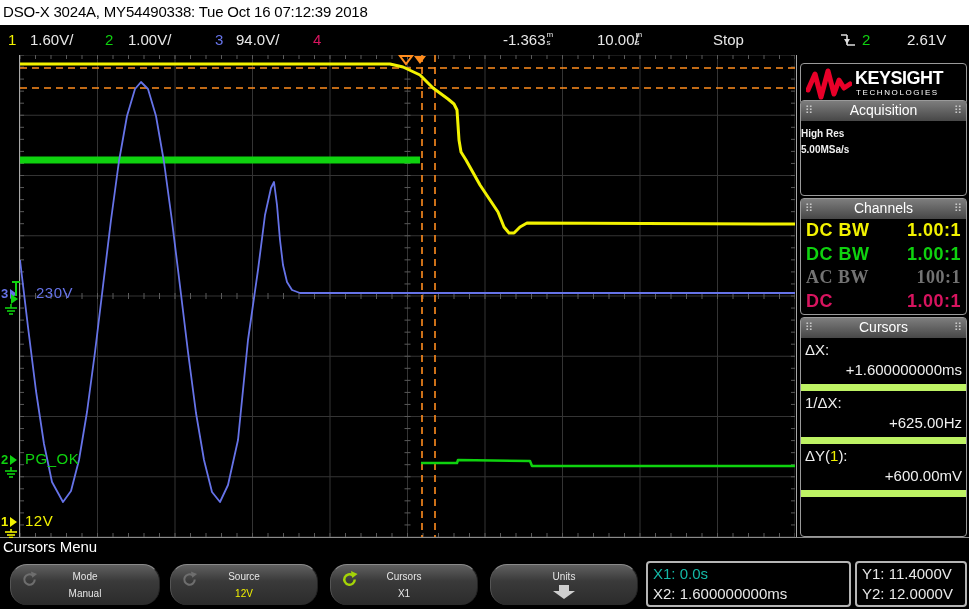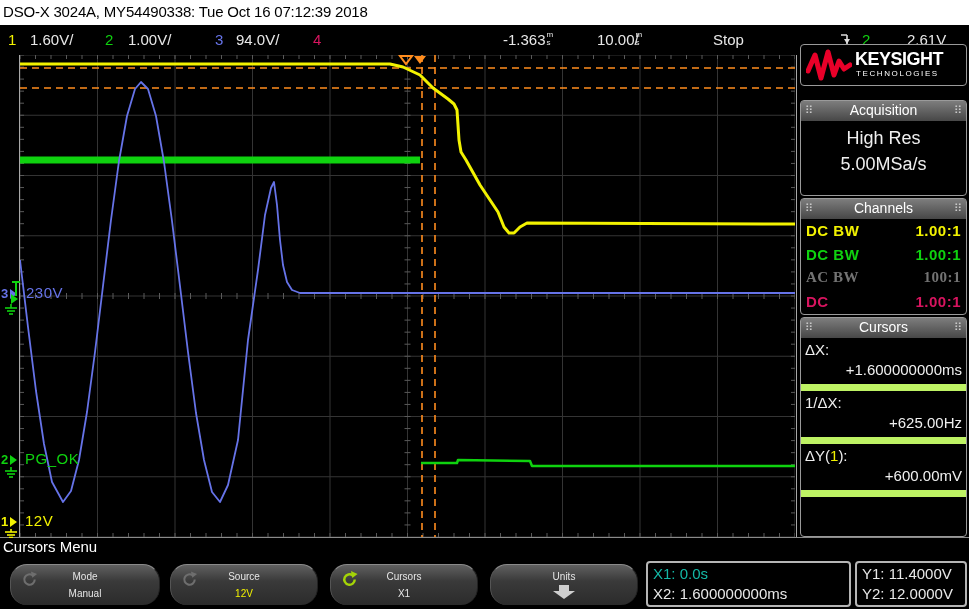--- a/index.html
+++ b/index.html
@@ -19,23 +19,23 @@
   .wavelabel{font-size:15px;letter-spacing:0.5px;}
   .chnum{font-size:13px;font-weight:bold;}
   .tri-right{width:0;height:0;border-top:5px solid transparent;border-bottom:5px solid transparent;}
   
   .panel{left:800px;width:167px;border:1px solid #9a9a9a;border-radius:4px;
          background:#000;box-sizing:border-box;color:#efefef;}
   .panel-header{height:20px;background:linear-gradient(#7d7d7d,#474747);color:#fff;
                 text-align:center;font-size:14px;line-height:19px;position:relative;}
   .grip{position:absolute;top:2px;font-family:"DejaVu Sans",sans-serif;font-size:11px;color:#c9c9c9;line-height:15px;}
   .grip.l{left:4px;} .grip.r{right:4px;}
-  .centered{width:100%;text-align:center;font-size:18px;}
+  .centered{width:100%;text-align:left;font-size:10px;font-weight:bold;}
   .chrow{display:flex;justify-content:space-between;align-items:center;height:23.5px;
-         padding:0 5px;font-size:15px;font-weight:bold;letter-spacing:0.5px;}
+         padding:0 5px;font-size:18px;font-weight:bold;letter-spacing:0.5px;}
   .citem{border-bottom:7px solid #bef264;height:46px;}
   .citem .clabel{font-size:15px;padding:3px 0 0 4px;}
   .citem .cvalue{font-size:15px;text-align:right;padding:3px 4px 0 0;}
   
   .menutitle{left:3px;top:538px;color:#fff;font-size:15px;}
   .softkey{top:564px;height:41px;border-radius:17px;box-sizing:border-box;
            background:linear-gradient(#606060,#3a3a3a 40%,#2b2b2b);
            border-top:1px solid #8a8a8a;border-left:1px solid #555;border-right:1px solid #222;
            color:#e6e6e6;font-size:10px;text-align:center;cursor:pointer;}
   .softkey .l1{margin-top:3px;line-height:17px;}
@@ -387,21 +387,21 @@
       <polyline points="0,105 400,105" fill="none" stroke="#0fd20f" stroke-width="7" stroke-linejoin="round"></polyline>
       <polyline points="0,205 8,272 16,336 24,389 32,427 43,447 51,436 59,405 67,357 75,297 83,231 91,165 99,106 107,61 115,34 121,27 128,34 136,61 144,107 152,166 160,231 168,297 176,358 184,405 192,437 200,447 208,430 218,385 228,285 238,215 245,160 251,133 254,127 257,150 260,185 263,210 267,227 272,235 280,238 775,238" fill="none" stroke="#6673e8" stroke-width="1.8" stroke-linejoin="round"></polyline>
       <polyline points="401,408 437,408 438,405 510,406 512,411 775,411" fill="none" stroke="#0fd20f" stroke-width="2.5" stroke-linejoin="round"></polyline>
       <polyline points="0,9 370,9 383,12 400,20 413,33 428,44 434,49 437,55 439,85 441,97 446,105 460,130 478,157 484,172 489,178 494,178 500,172 507,168 775,169" fill="none" stroke="#f2f200" stroke-width="3" stroke-linejoin="round"></polyline>
     </svg>
 
   <div class="abs vline" style="left:19px;top:55px;height:482px"></div>
   <div class="abs vline" style="left:796px;top:55px;height:482px"></div>
   <div class="abs hline" style="left:0;top:537px;width:969px"></div>
 
-  <div class="abs wavelabel" style="left: 26px; top: 284px; color: rgb(102, 115, 232);">230V</div>
+  <div class="abs wavelabel" style="left: 36px; top: 284px; color: rgb(102, 115, 232);">230V</div>
   <div class="abs wavelabel" style="left: 25px; top: 450px; color: rgb(15, 210, 15);">PG_OK</div>
   <div class="abs wavelabel" style="left: 25px; top: 512px; color: rgb(242, 242, 0);">12V</div>
 
   <div class="abs chnum" style="left: 1px; top: 286px; color: rgb(102, 115, 232);">3</div>
   <div class="abs tri-right" style="left:10px;top:289px;border-left:7px solid #6673e8"></div>
   <div class="abs" style="left:12px;top:281px;width:8px;height:2px;background:#0fd20f"></div>
   <div class="abs" style="left:15px;top:281px;width:2px;height:15px;background:#0fd20f"></div>
   <div class="abs tri-right" style="left:11px;top:294px;border-left:7px solid #0fd20f"></div>
   <svg class="abs" style="left:4px;top:304px" width="14" height="12">
     <g stroke="#0fd20f" stroke-width="1.6">
@@ -427,21 +427,21 @@
   <div class="abs tri-right" style="left:10px;top:517px;border-left:7px solid #f2f200"></div>
   <svg class="abs" style="left:4px;top:529px" width="14" height="9">
     <g stroke="#f2f200" stroke-width="1.6">
         <line x1="7" y1="0" x2="7" y2="3"></line>
         <line x1="1" y1="3" x2="13" y2="3"></line>
         <line x1="3" y1="6" x2="11" y2="6"></line>
         <line x1="5" y1="8.5" x2="9" y2="8.5"></line>
       </g>
   </svg>
 
-  <div class="abs panel" style="top:44px;height:42px">
+  <div class="abs panel" style="top:63px;height:42px">
     <svg class="abs" style="left:5px;top:4px" width="46" height="33" viewBox="0 0 46 33">
       <path d="M2 22 L9 6 L15 29 L22 3 L28 26 L33 12 L38 20 L44 16" fill="none" stroke="#e90029" stroke-width="5" stroke-linejoin="round" stroke-linecap="round"></path>
     </svg>
     <div class="abs" style="left:54px;top:4px;font-size:18px;font-weight:bold;color:#fff;letter-spacing:-0.5px">KEYSIGHT</div>
     <div class="abs" style="left:55px;top:24px;font-size:8px;color:#fff;letter-spacing:1.6px">TECHNOLOGIES</div>
   </div>
 
   <div class="abs panel" style="top:100px;height:96px">
     <div class="panel-header">
       <span class="grip l">⠿</span>

